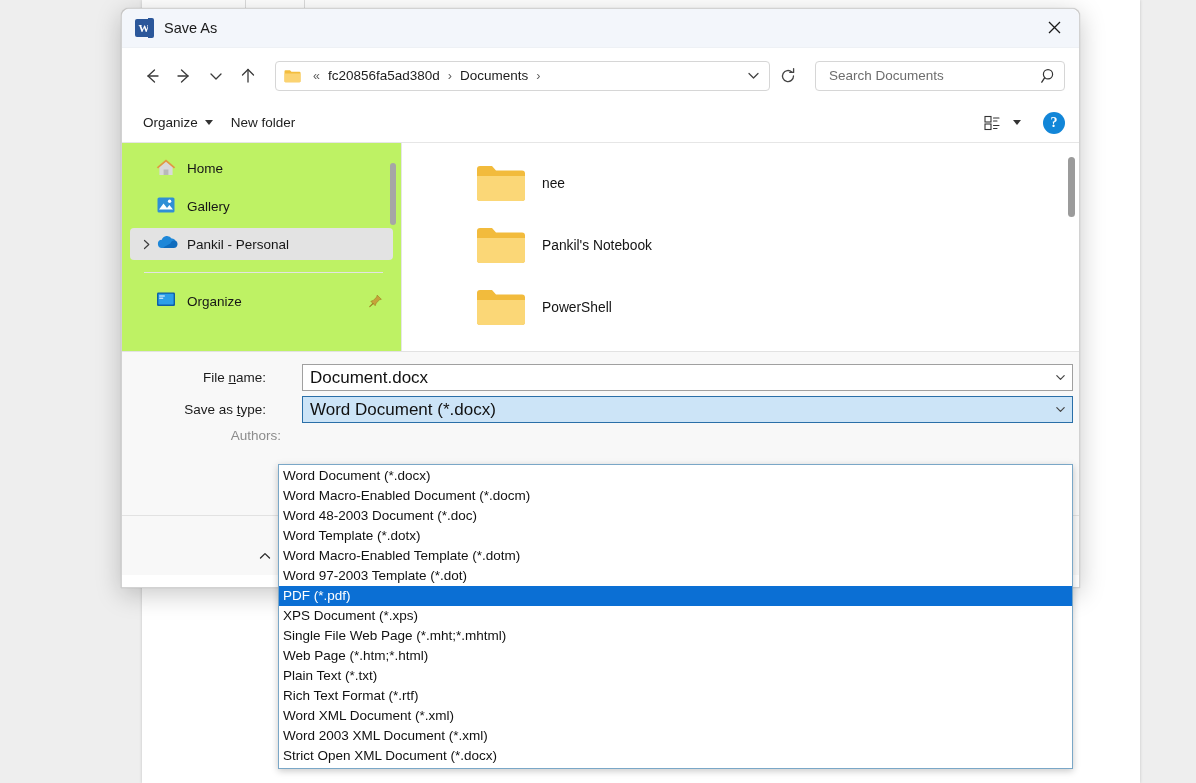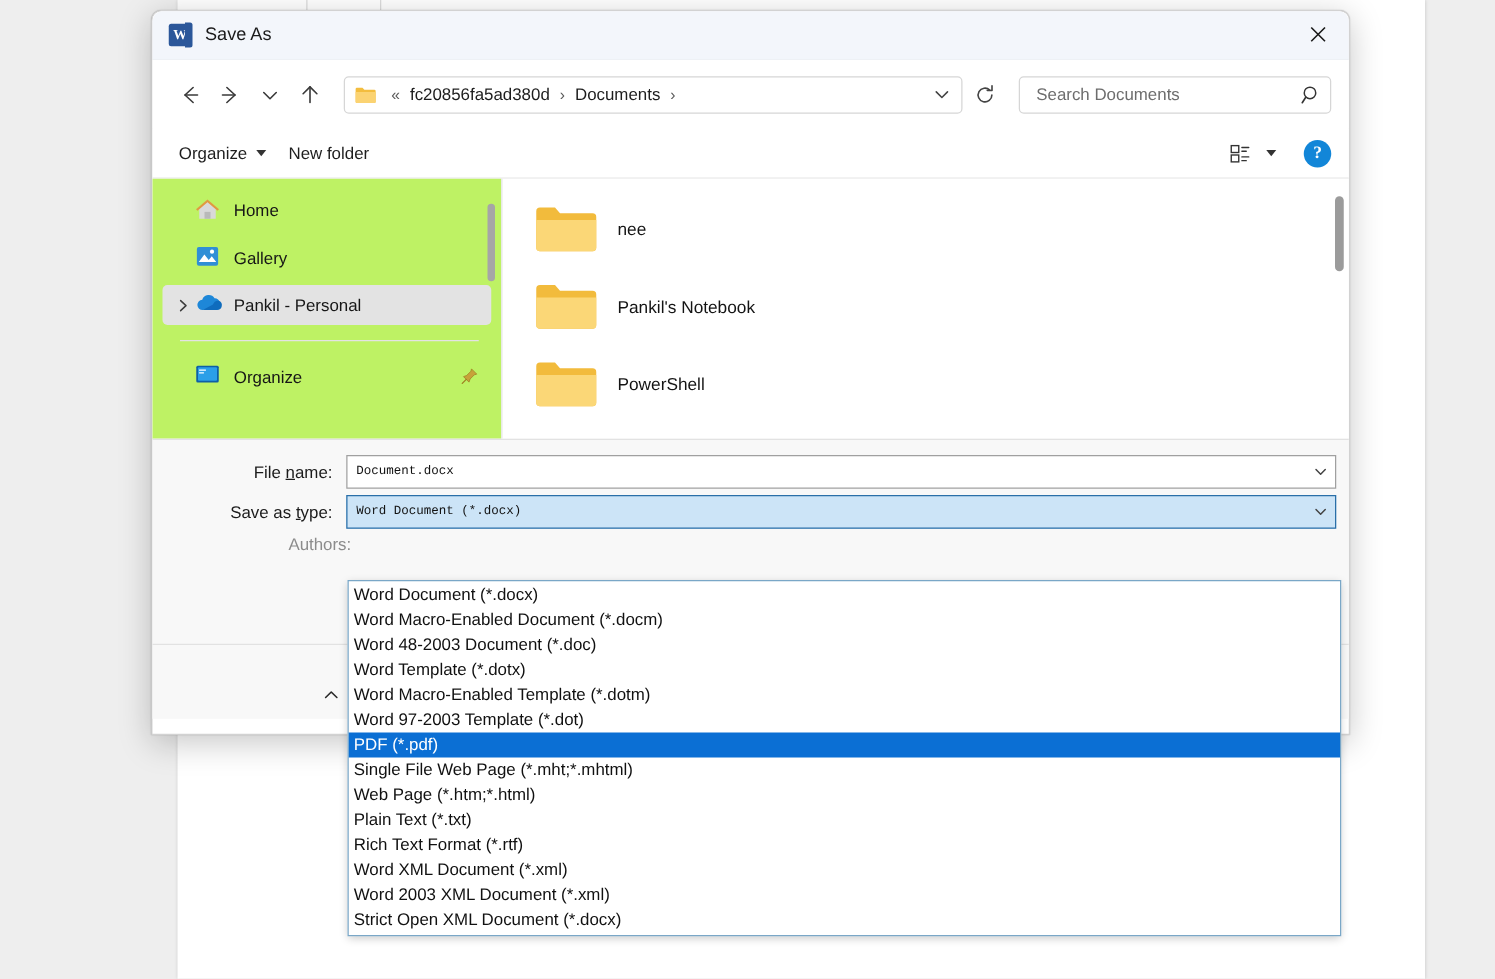--- a/index.html
+++ b/index.html
@@ -236,20 +236,21 @@
     cursor: pointer;
   }
 
   #filelist {
     flex: 1;
     position: relative;
     border-left: 1px solid #e6e6e6;
     overflow: hidden;
     padding-top: 9px;
     box-sizing: border-box;
+    padding-left: 48px;
   }
   .file-row {
     height: 62px;
     display: flex; align-items: center;
     padding-left: 26px;
     cursor: pointer;
   }
   .file-folder-icon { width: 50px; height: 40px; flex: none; margin-right: 16px; position: relative; }
   .file-label { font-size: 13.8px; color: #141414; }
 
@@ -263,21 +264,21 @@
   
   #footer {
     position: relative;
     background: #f8f8f8;
     border-top: 1px solid #e2e2e2;
     height: 223px;
   }
   .form-row {
     position: absolute;
     left: 0; right: 0;
-    display: flex; align-items: center;
+    display: flex; align-items: center; gap: 25px;
   }
   .form-label {
     width: 155px; flex: none;
     text-align: right; padding-right: 11px;
     font-size: 13.5px; color: #1b1b1b;
     box-sizing: border-box;
   }
   .form-label.dim { color: #8c8c8c; }
   .form-label u { text-decoration: underline; }
 
@@ -285,23 +286,23 @@
     flex: 1; height: 27px;
     border: 1px solid #a0a0a0;
     background: #fff;
     display: flex; align-items: center;
     box-sizing: border-box;
     margin-right: 6px;
     max-width: 792px;
   }
   .combo-text {
     flex: 1; padding-left: 7px;
-    font-size: 10px; color: #111;
+    font-size: 17px; color: #111;
     border: none; outline: none; background: transparent;
-    font-family: Liberation Mono, monospace;
+    font-family: Liberation Sans, sans-serif;
     height: 100%;
   }
   .combo-arrow {
     width: 24px; height: 100%; flex: none;
     display: flex; align-items: center; justify-content: center;
     cursor: pointer; color: #444;
   }
   .combo.highlighted {
     background: #cce4f7;
     border: 1px solid #2a6fa8;
@@ -608,20 +609,21 @@
     </div>
 
     <div id="dropdown">
         <div class="dd-item">Word Document (*.docx)</div>
         <div class="dd-item">Word Macro-Enabled Document (*.docm)</div>
         <div class="dd-item">Word 48-2003 Document (*.doc)</div>
         <div class="dd-item">Word Template (*.dotx)</div>
         <div class="dd-item">Word Macro-Enabled Template (*.dotm)</div>
         <div class="dd-item">Word 97-2003 Template (*.dot)</div>
         <div class="dd-item selected">PDF (*.pdf)</div>
+        <div class="dd-item">XPS Document (*.xps)</div>
         <div class="dd-item">Single File Web Page (*.mht;*.mhtml)</div>
         <div class="dd-item">Web Page (*.htm;*.html)</div>
         <div class="dd-item">Plain Text (*.txt)</div>
         <div class="dd-item">Rich Text Format (*.rtf)</div>
         <div class="dd-item">Word XML Document (*.xml)</div>
         <div class="dd-item">Word 2003 XML Document (*.xml)</div>
         <div class="dd-item">Strict Open XML Document (*.docx)</div>
       </div>
   </div>
 

